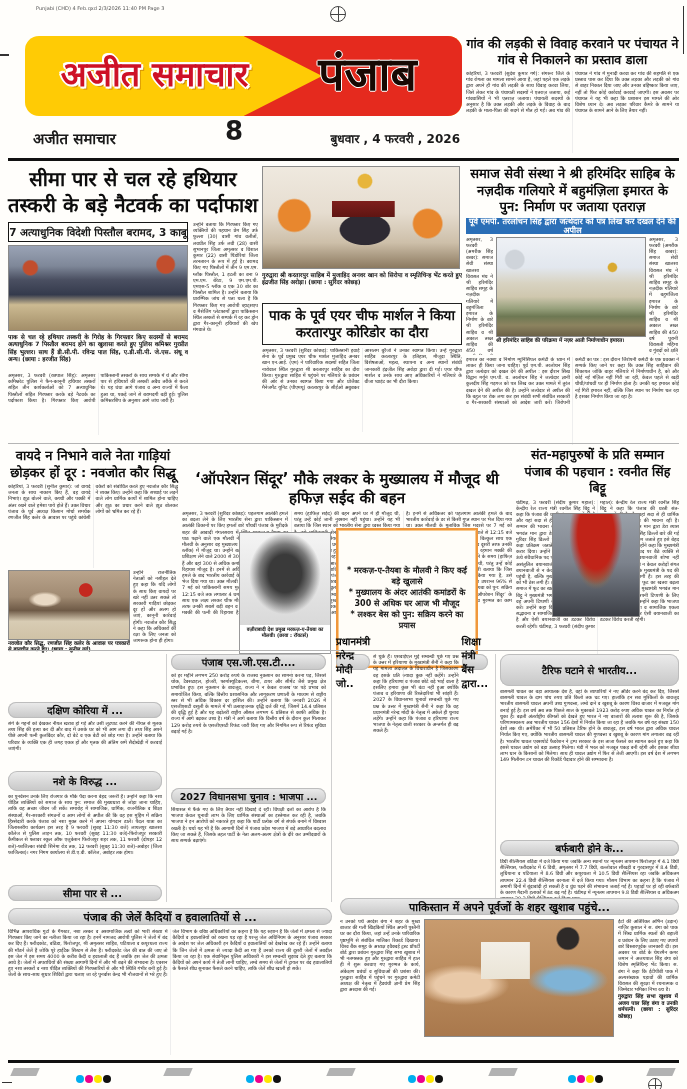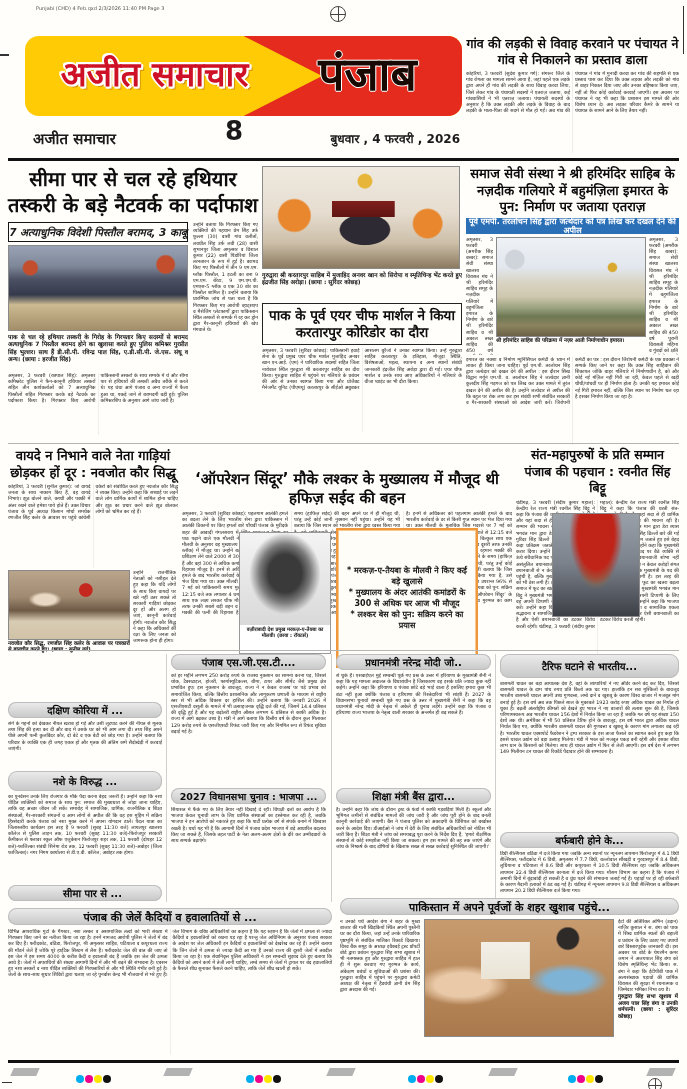--- a/index.html
+++ b/index.html
@@ -92,21 +92,21 @@
     <div class="headline" style="font-size:12.5px;line-height:16px;">गांव की लड़की से विवाह करवाने पर पंचायत ने गांव से निकालने का प्रस्ताव डाला</div>
     <div class="body-txt cols2" style="margin-top:3px;height:82px;">कोहरियां, 3 फरवरी (सुदेश कुमार गर्ग): संगरूर जिले के गांव रोगला का मामला सामने आया है, जहां पहले एक लड़के द्वारा अपने ही गांव की लड़की के साथ विवाह करवा लिया, जिसे लेकर गांव के पंचायती सदस्यों ने एतराज़ जताया, कई गांववासियों ने भी एतराज़ जताया। पंचायती सदस्यों के अनुसार है कि उक्त लड़की और लड़के के विवाह के बाद लड़की के माता-पिता की सदमे से मौत हो गई। अब गांव की पंचायत ने गांव में मुनादी करवा कर गांव की सहमति से एक प्रस्ताव पास कर दिया कि उक्त लड़का और लड़की को गांव से बाहर निकाल दिया जाए और उनका बहिष्कार किया जाए, नहीं तो फिर कोई कार्रवाई करवाई जाएगी। इस अवसर पर पंचायत ने यह भी कहा कि प्रशासन इस मामले की ओर विशेष ध्यान दे। अब लड़का परिवार कैमरे के सामने या पंचायत के सामने आने के लिए तैयार नहीं।</div>
   </div>
 
   <div class="abs" style="left:8px;top:158px;width:671px;height:2.5px;background:#111;"></div>
 
   <div class="abs" style="left:8px;top:166px;width:250px;height:274px;">
     <div class="headline" style="font-size:20px;line-height:26px;">सीमा पार से चल रहे हथियार तस्करी के बड़े नैटवर्क का पर्दाफाश</div>
     <div style="display:flex;gap:5px;margin-top:4px;">
       <div style="width:180px;">
-        <div class="subbox" style="height:18px;font-style:italic;">7 अत्याधुनिक विदेशी पिस्तौल बरामद, 3 काबू</div>
+        <div class="subbox" style="height:18px;">7 अत्याधुनिक विदेशी पिस्तौल बरामद, 3 काबू</div>
         <div class="photo ph-police" style="width:180px;height:86px;margin-top:3px;"></div>
         <div class="caption" style="height:38px;margin-top:2px;">पाक से चल रहे हथियार तस्करी के गिरोह के गिरफ्तार किए सदस्यों से बरामद अत्याधुनिक 7 पिस्तौल बरामद होने का खुलासा करते हुए पुलिस कमिश्नर गुरप्रीत सिंह भुल्लर। साथ हैं डी.सी.पी. रविन्द्र पाल सिंह, ए.डी.सी.पी. जे.एस. संधू व अन्य। (छाया : हरजीत सिंह)</div>
         <div class="body-txt cols2" style="height:62px;margin-top:2px;">अमृतसर, 3 फरवरी (रछपाल सिंह): अमृतसर कमिश्नरेट पुलिस ने फैन-कानूनी हथियार तस्करों सहित तीन कार्यकर्ताओं को 7 अत्याधुनिक पिस्तौलों सहित गिरफ्तार करके बड़े नैटवर्क का पर्दाफाश किया है। गिरफ्तार किए आरोपी पाकिस्तानी तस्करों के साथ सम्पर्क में थे और सीमा पार से हथियारों की तस्करी अवैध तरीके से करते थे। यह धंधा आगे पंजाब व अन्य राज्यों में फैला हुआ था, पकड़े जाने से बरामदगी बड़ी हुई। पुलिस कमिश्नरशिप के अनुसार आगे जांच जारी है।</div>
       </div>
       <div class="body-txt" style="width:65px;height:212px;">उन्होंने बताया कि गिरफ्तार किए गए व्यक्तियों की पहचान प्रेम सिंह उर्फ फुल्ला (30) वासी गांव वलीतों, लवप्रीत सिंह उर्फ लवी (28) वासी सुभानपुर जिला अमृतसर व विशाल कुमार (22) वासी पिंडोरियां जिला तरनतारन के रूप में हुई है। बरामद किए गए पिस्तौलों में तीन 9 एम.एम. ग्लॉक पिस्तौल, 1 इटली का बना 9 एम.एम. बेरेटा, 9 एम.एम.पी. एमएस-5 ग्लॉक व एक 30 बोर का पिस्तौल शामिल है। उन्होंने बताया कि प्रारम्भिक जांच से पता चला है कि गिरफ्तार किए गए आरोपी व्हाट्सएप व मैसेजिंग प्लेटफार्मों द्वारा पाकिस्तान स्थित तस्करों से सम्पर्क में रह कर ड्रोन द्वारा गैर-कानूनी हथियारों की खेप मंगवाते थे।</div>
     </div>
   </div>
 
   <div class="abs" style="left:262px;top:166px;width:200px;height:274px;">
     <div class="photo ph-kartarpur" style="width:198px;height:103px;"></div>
@@ -177,29 +177,29 @@
     <div class="body-txt" style="flex:1;">बरामद की गई। जिला संबंधी थाना सदर फिरोजपुर में उक्त मनजीत सिंह पुत्र मुख्तार सिंह जिसके खिलाफ भादंसं 21/61/85 एन.डी.पी.एस. एक्ट के तहत मुकद्दमा दर्ज करके जांच शुरू कर दी है। उन्होंने बताया कि प्राथमिक पूछताछ के दौरान पकड़े गए आरोपी द्वारा अन्य सदस्यों के संपर्क सामने आए हैं, जिनकी पहचान कर ली गई है और जल्द ही गिरफ्तार कर लिया जाएगा। उन्होंने बताया कि आरोपी को अदालत में पेश कर पुलिस रिमांड हासिल किया जाएगा।</div>
   </div>
 
   <div class="abs" style="left:171px;top:654px;width:155px;height:250px;display:flex;flex-direction:column;gap:3px;">
     <div class="secbar" style="height:16px;">पंजाब एस.जी.एस.टी....</div>
     <div class="body-txt" style="height:112px;">को हर महीने लगभग 250 करोड़ रुपये के राजस्व नुकसान का सामना करना पड़, जिससे थोक, टैक्सटाइल, होजरी, फार्मास्यूटिकल्स, बीमा, टायर और सीमेंट जैसे प्रमुख क्षेत्र प्रभावित हुए। इस नुकसान के बावजूद, राज्य ने न केवल राजस्व पर पड़े प्रभाव को समायोजित किया, बल्कि वित्तीय प्रशासनिक और लागूकरण प्रणाली के माध्यम से राष्ट्रीय स्तर से भी अधिक विकास दर हासिल की। उन्होंने बताया कि जनवरी 2026 में एसजीएसटी वसूली के मामले में भी उत्साहजनक वृद्धि दर्ज की गई, जिसमें 14.4 प्रतिशत की वृद्धि हुई है और यह बढ़ोतरी राष्ट्रीय औसत लगभग 6 प्रतिशत से काफी अधिक है। राज्य में आगे बढ़कर उच्च है। मंत्री ने आगे बताया कि वित्तीय वर्ष के दौरान कुल मिलाकर 129 करोड़ रुपये के एसजीएसटी रिफंड जारी किए गए और निगमित रूप से रिफंड सुविधा बढ़ाई गई है।</div>
     <div class="secbar" style="height:16px;font-size:9.5px;">2027 विधानसभा चुनाव : भाजपा ...</div>
     <div class="body-txt" style="flex:1;">सियासत में फैंके गए के लिए तैयार नहीं दिखाई दे रही। विपक्षी दलों का आरोप है कि भाजपा केवल चुनावी लाभ के लिए धार्मिक संस्थाओं का इस्तेमाल कर रही है, जबकि भाजपा ने इन आरोपों को नकारते हुए कहा कि पार्टी प्रत्येक वर्ग से संपर्क बनाने में विश्वास रखती है। चर्चा यह भी है कि आगामी दिनों में पंजाब प्रदेश भाजपा में बड़े आधारित बदलाव किए जा सकते हैं, जिसके तहत पार्टी के नेता अलग-अलग क्षेत्रों के दौरे कर उम्मीदवारों के साथ सम्पर्क बढ़ाएंगे।</div>
   </div>
 
-  <div class="abs" style="left:336px;top:654px;width:155px;height:250px;display:flex;flex-direction:column;gap:3px;">
+  <div class="abs" style="left:336px;top:654px;width:155px;height:250px;display:flex;flex-direction:row;gap:3px;">
     <div class="secbar" style="height:16px;">प्रधानमंत्री नरेन्द्र मोदी जो..</div>
     <div class="body-txt" style="height:112px;">से चुके हैं। एसवाईएल मुद्दे सम्बन्धी पूछे गए प्रश्न के उत्तर में हरियाणा के मुख्यमंत्री सैनी ने कहा कि यह मामला अदालत के विचाराधीन है जिसकारण वह इसके प्रति ज्यादा कुछ नहीं कहेंगे। उन्होंने कहा कि हरियाणा व पंजाब छोटे बड़े भाई वाला है इसलिए हमारा कुछ भी बंटा नहीं हुआ क्योंकि पंजाब व हरियाणा की रिश्तेदारियां भी सांझी हैं। 2027 के विधानसभा चुनावों सम्बन्धी पूछे गए प्रश्न के उत्तर में मुख्यमंत्री सैनी ने कहा कि वह प्रधानमंत्री नरेन्द्र मोदी के नेतृत्व में अकेले ही चुनाव लड़ेंगे। उन्होंने कहा कि पंजाब व हरियाणा राज्य भाजपा के नेतृत्व वाली सरकार के अन्तर्गत ही बढ़ सकते हैं।</div>
     <div class="secbar" style="height:16px;">शिक्षा मंत्री बैंस द्वारा...</div>
     <div class="body-txt" style="flex:1;">है। उन्होंने कहा कि जांच के दौरान ट्रस्ट के फंडों में काफी गड़बड़ियां मिली हैं। स्कूलों और भूमिगत जमीनों से संबंधित मामलों की जांच जारी है और जांच पूरी होने के बाद बनती कानूनी कार्रवाई की जाएगी। बैंस ने पंजाब पुलिस को अकादमी के प्रिंसिपल को बर्खास्त करने के आदेश दिए। डीआईओ ने जांच में देरी के लिए संबंधित अधिकारियों को नोटिस भी जारी किए हैं। शिक्षा मंत्री ने जांच को समयबद्ध पूरा करने के निर्देश दिए हैं, 'हमारे शैक्षणिक संस्थानों से कोई समझौता नहीं किया जा सकता। हम इस मामले की तह तक जाएंगे और जांच के निष्कर्ष के बाद दोषियों के खिलाफ सख्त से सख्त कार्रवाई सुनिश्चित की जाएगी।'</div>
   </div>
 
   <div class="abs" style="left:500px;top:654px;width:179px;height:250px;display:flex;flex-direction:column;gap:3px;">
-    <div class="secbar" style="height:24px;">टैरिफ घटाने से भारतीय...</div>
+    <div class="secbar" style="height:32px;">टैरिफ घटाने से भारतीय...</div>
     <div class="body-txt" style="height:148px;">बासमती चावल का बड़ा आयातक देश है, वहां के व्यापारियों ने नए ऑर्डर करने बंद कर दिए, जिससे बासमती चावल के दाम पांच रुपए प्रति किलो तक घट गए। हालांकि इन सब मुश्किलों के बावजूद भारतीय बासमती चावल अपनी उच्च गुणवत्ता, लम्बे दाने व खुशबू के कारण विश्व बाजार में मजबूत मांग बनाई हुई है। इस वर्ष अब तक पिछले साल के मुकाबले 1923 करोड़ रुपए अधिक चावल का निर्यात हो चुका है। बढ़ती अंतर्राष्ट्रीय कीमतों को देखते हुए भारत ने नए बाजारों की तलाश शुरू की है, जिसके परिणामस्वरूप अब भारतीय चावल 156 देशों में निर्यात किया जा रहा है जबकि गत वर्ष यह संख्या 150 देशों तक थी। अमेरिका में भी 50 प्रतिशत टैरिफ होने के बावजूद, इस वर्ष भारत द्वारा अधिक चावल निर्यात किए गए, क्योंकि भारतीय बासमती चावल की गुणवत्ता व खुशबू के कारण मांग लगातार बढ़ रही है। भारतीय चावल एक्सपोर्ट फैडरेशन ने ट्रम्प सरकार के इस ताजा फैसले का स्वागत करते हुए कहा कि इससे चावल उद्योग को बड़ा उत्साह मिलेगा। मंडी में भरत को मजबूत पकड़ बनी रहेगी और इसका सीधा लाभ धान के किसानों को मिलेगा। साथ ही चावल उद्योग में फिर से तेजी आएगी। इस वर्ष देश में लगभग 149 मिलीयन टन चावल की रिकॉर्ड पैदावार होने की सम्भावना है।</div>
     <div class="secbar" style="height:16px;">बर्फबारी होने के...</div>
     <div class="body-txt" style="flex:1;">डिग्री सैल्सियस बठिंडा में दर्ज किया गया जबकि अन्य स्थानों पर न्यूनतम तापमान फिरोजपुर में 4.1 डिग्री सैल्सियस, फरीदकोट में 6 डिग्री, अमृतसर में 7.7 डिग्री, बल्लोवाल सौंखड़ी व गुरदासपुर में 8.4 डिग्री, लुधियाना व पटियाला में 8.6 डिग्री और कपूरथला में 10.5 डिग्री सैल्सियस रहा जबकि अधिकतम तापमान 22.4 डिग्री सैल्सियस बरनाला में दर्ज किया गया। मौसम विभाग का कहना है कि पंजाब में अगामी दिनों में बूंदाबांदी हो सकती है व धुंध पड़ने की संभावना जताई गई है। पहाड़ों पर हो रही बर्फबारी के कारण मैदानी इलाकों में ठंड बढ़ गई है। चंडीगढ़ में न्यूनतम तापमान 9.8 डिग्री सैल्सियस व अधिकतम तापमान 20.2 डिग्री सैल्सियस दर्ज किया गया।</div>
   </div>
 
   <div class="abs" style="left:8px;top:908px;width:324px;height:148px;">
     <div class="secbar" style="height:17px;font-size:11px;">पंजाब की जेलें कैदियों व हवालातियों से ...</div>
     <div class="body-txt cols2" style="height:126px;margin-top:4px;">विभिन्न आपराधिक गुटों के गैंगस्टर, नशा तस्कर व असामाजिक तत्वों को भारी संख्या में गिरफ्तार किए जाने का नतीजा किया जा रहा है। इनमें नामजद आरोपी पुलिस ने जेलों में बंद कर दिए हैं। फरीदकोट, बठिंडा, फिरोजपुर, श्री अमृतसर साहिब, पटियाला व कपूरथला राज्य की मॉडर्न जेलें हैं जोकि पूरे हाईटैक सिस्टम से लैस हैं। फरीदकोट जेल की बात की जाए तो इस जेल में इस समय 4000 के करीब कैदी व हवालाती बंद हैं जबकि इस जेल की क्षमता आधे है। जेलों में अपराधियों की संख्या आगामी दिनों में और भी बढ़ने की संभावना है। एक्शन हुए नशा तस्करों व नशा पीड़ित व्यक्तियों की गिरफ्तारियों से और भी स्थिति गंभीर बनी हुई है। जेलों के साथ-साथ सुधार शिविरों द्वारा चलाए जा रहे पुनर्वास केन्द्र भी नौजवानों से भरे हुए हैं। जेल विभाग के वरिष्ठ अधिकारियों का कहना है कि यह रुझान है कि जेलों में क्षमता से ज्यादा कैदियों व हवालातियों को रखना पड़ रहा है परन्तु जेल अधिनियम के अनुसार पंजाब सरकार के आदेश पर जेल अधिकारी इन कैदियों व हवालातियों को देखरेख कर रहे हैं। उन्होंने बताया कि जिन जेलों में क्षमता से ज्यादा कैदी आ गए हैं उनको राज्य की दूसरी जेलों में तबदील किया जा रहा है। एक सेवानिवृत्त पुलिस अधिकारी ने इस सम्बन्धी सुझाव देते हुए बताया कि कैदियों को अपने कार्य में तेजी लानी चाहिए, लम्बे समय से जेलों में ट्रायल पर बंद हवालातियों के फैसले शीघ्र सुनाकर फैसले करने चाहिए, ताकि जेलें शीघ्र खाली हो सकें।</div>
   </div>
 

